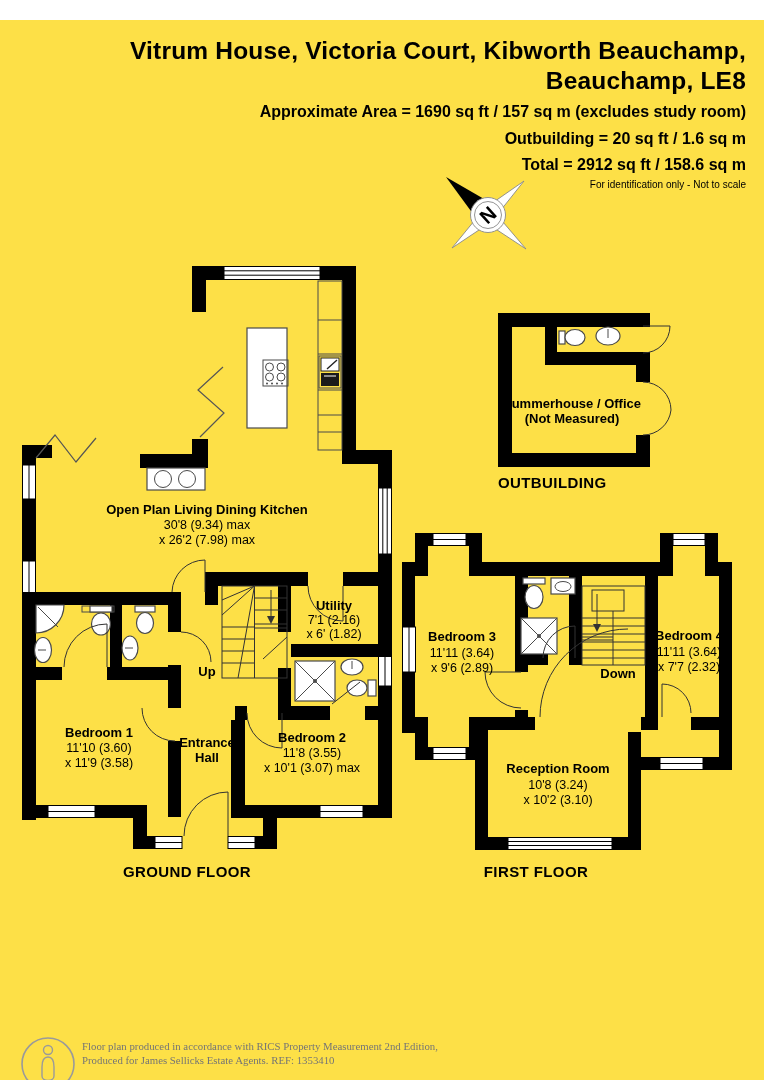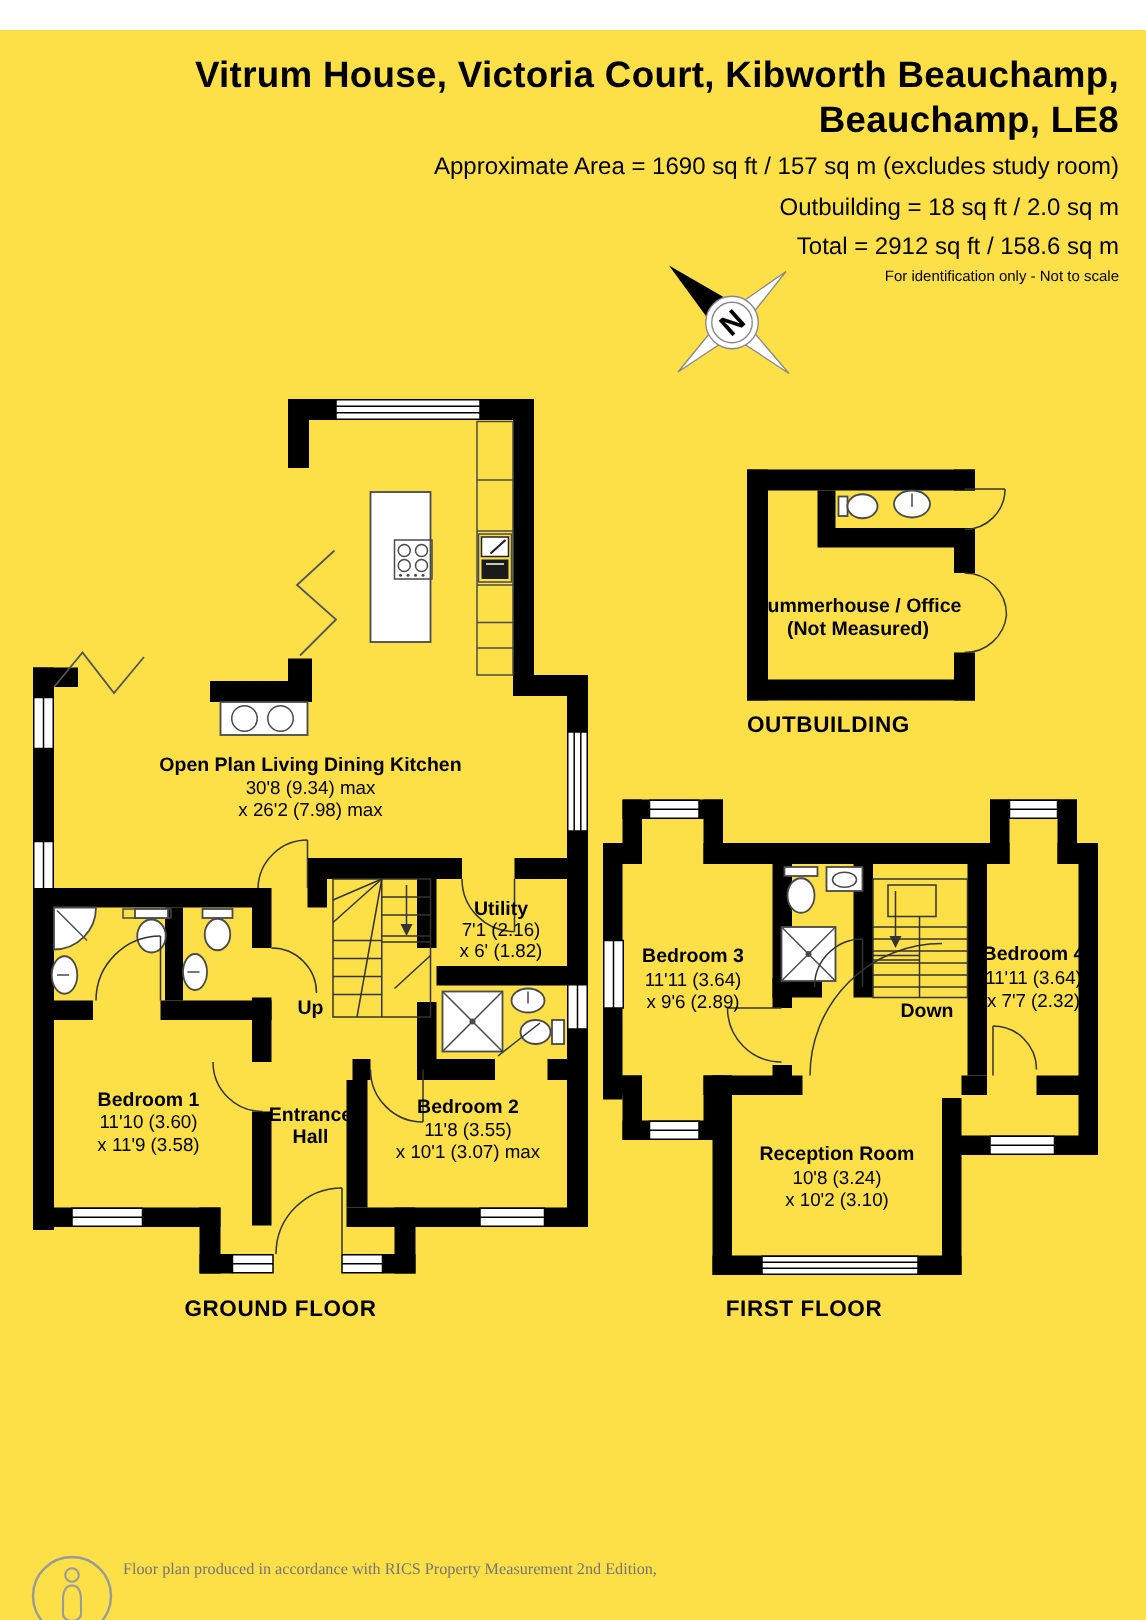--- a/index.html
+++ b/index.html
@@ -1,20 +1,20 @@
 <!DOCTYPE html>
 <html><head>
 <meta charset="utf-8">
 <style>
   html,body{margin:0;padding:0;background:#ffffff;}
   .page{position:relative;width:764px;height:1080px;background:#fde047;overflow:hidden;
         font-family:"Liberation Sans", sans-serif;color:#000;margin-top:20px;}
   .hdr{position:absolute;top:16px;right:18px;width:700px;text-align:right;}
   .hdr .title{font-size:24.5px;font-weight:bold;line-height:30px;letter-spacing:.2px;}
-  .hdr .area{font-size:16px;line-height:21.5px;margin-top:5px;}
+  .hdr .area{font-size:16px;line-height:21.5px;margin-top:5px;font-weight:bold;}
   .hdr .disc{font-size:10px;margin-top:3px;}
   .ftr{position:absolute;left:82px;top:1019px;font-size:10.8px;line-height:14.4px;color:#757575;font-family:Liberation Serif, serif;}
   svg text{font-family:"Liberation Sans", sans-serif;fill:#000;}
   .rname{font-size:13px;font-weight:bold;}
   .rdim{font-size:12.5px;}
   .flabel{font-size:15px;font-weight:bold;letter-spacing:.4px;}
   .updown{font-size:13px;font-weight:bold;}
   .wall{fill:#000;}
   .win{fill:#fff;stroke:#000;stroke-width:1;}
   .mull{stroke:#000;stroke-width:1;}
@@ -27,21 +27,21 @@
 </style>
 </head>
 <body>
 
 <div class="page">
 
   <div class="hdr">
     <div class="title">Vitrum House, Victoria Court, Kibworth Beauchamp,</div>
     <div class="title">Beauchamp, LE8</div>
     <div class="area">Approximate Area = 1690 sq ft / 157 sq m (excludes study room)</div>
-    <div class="area">Outbuilding = 18 sq ft / 2.0 sq m</div>
+    <div class="area">Outbuilding = 20 sq ft / 1.6 sq m</div>
     <div class="area">Total = 2912 sq ft / 158.6 sq m</div>
     <div class="disc">For identification only - Not to scale</div>
   </div>
 
   <svg width="764" height="1080" viewBox="0 0 764 1080" style="position:absolute;left:0;top:0;">
 
     <g>
       <polygon class="cmp" points="488,186 524,161 497,195"></polygon>
       <polygon class="cmp" points="497,195 526,229 488,204"></polygon>
       <polygon class="cmp" points="488,204 452,228 479,195"></polygon>
@@ -369,15 +369,16 @@
 
     <g>
       <circle cx="48" cy="1044" r="26" fill="none" stroke="#9a9a9a" stroke-width="1.6"></circle>
       <circle cx="48" cy="1030" r="4.5" fill="none" stroke="#9a9a9a" stroke-width="1.4"></circle>
       <path d="M 48,1037 C 44,1037 42,1041 42,1047 L 42,1056 C 42,1059 45,1060.5 48,1060.5 C 51,1060.5 54,1059 54,1056 L 54,1047 C 54,1041 52,1037 48,1037 Z" fill="none" stroke="#9a9a9a" stroke-width="1.4"></path>
     </g>
   </svg>
 
   <div class="ftr">
     <div>Floor plan produced in accordance with RICS Property Measurement 2nd Edition,</div>
+    <div>Produced for James Sellicks Estate Agents.   REF: 1353410</div>
   </div>
 
 </div>
 
 </body></html>

